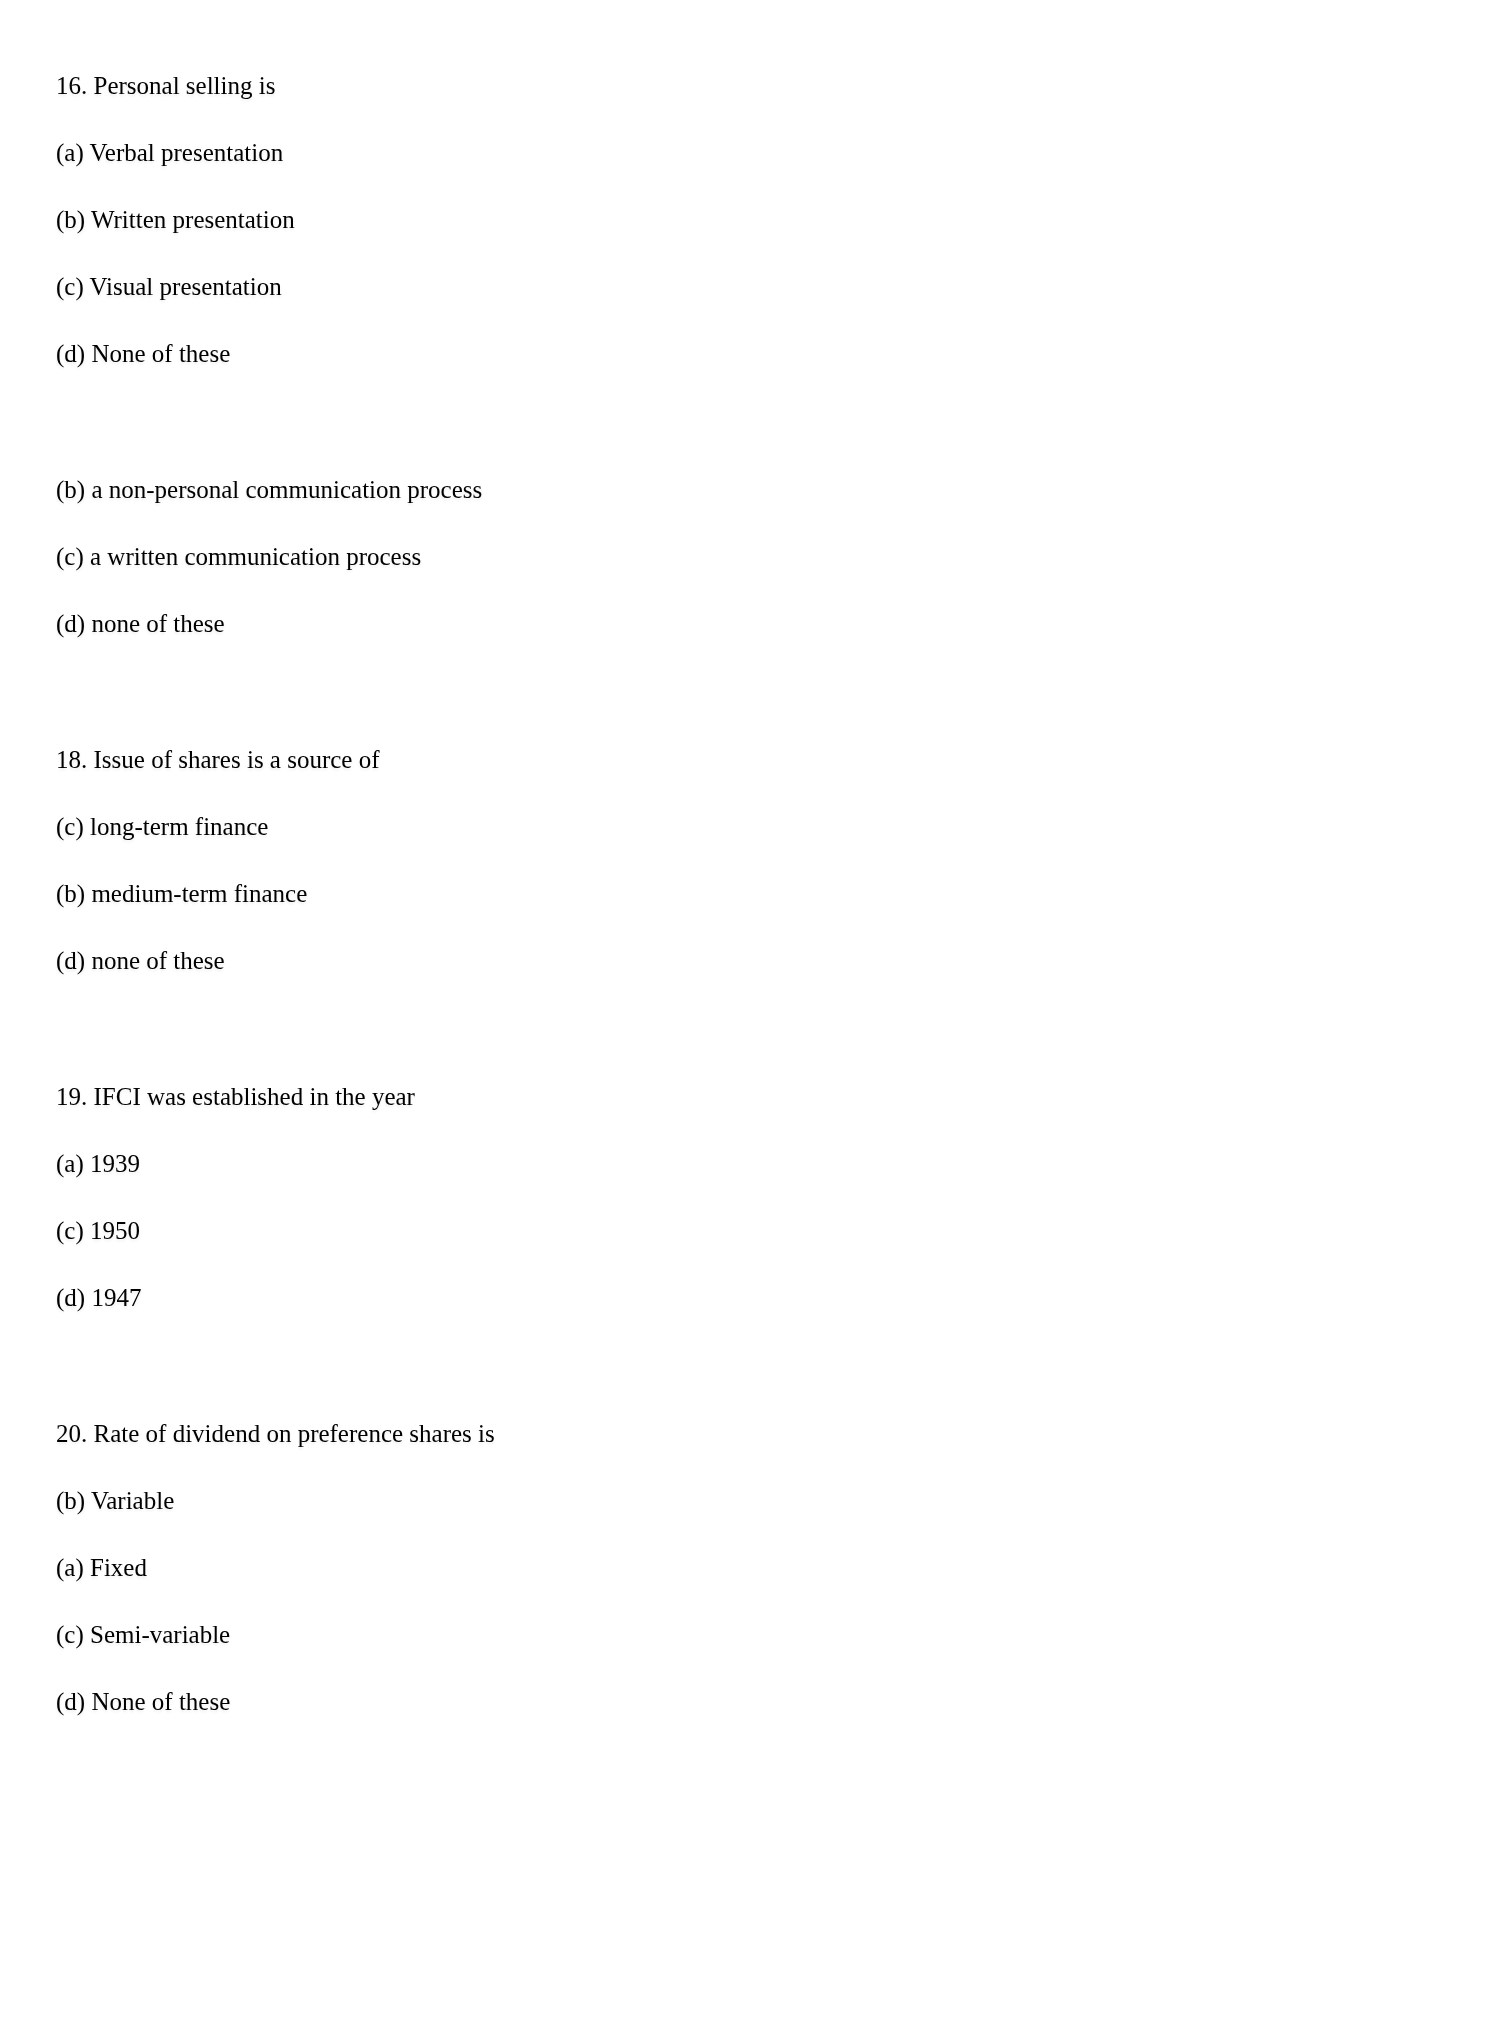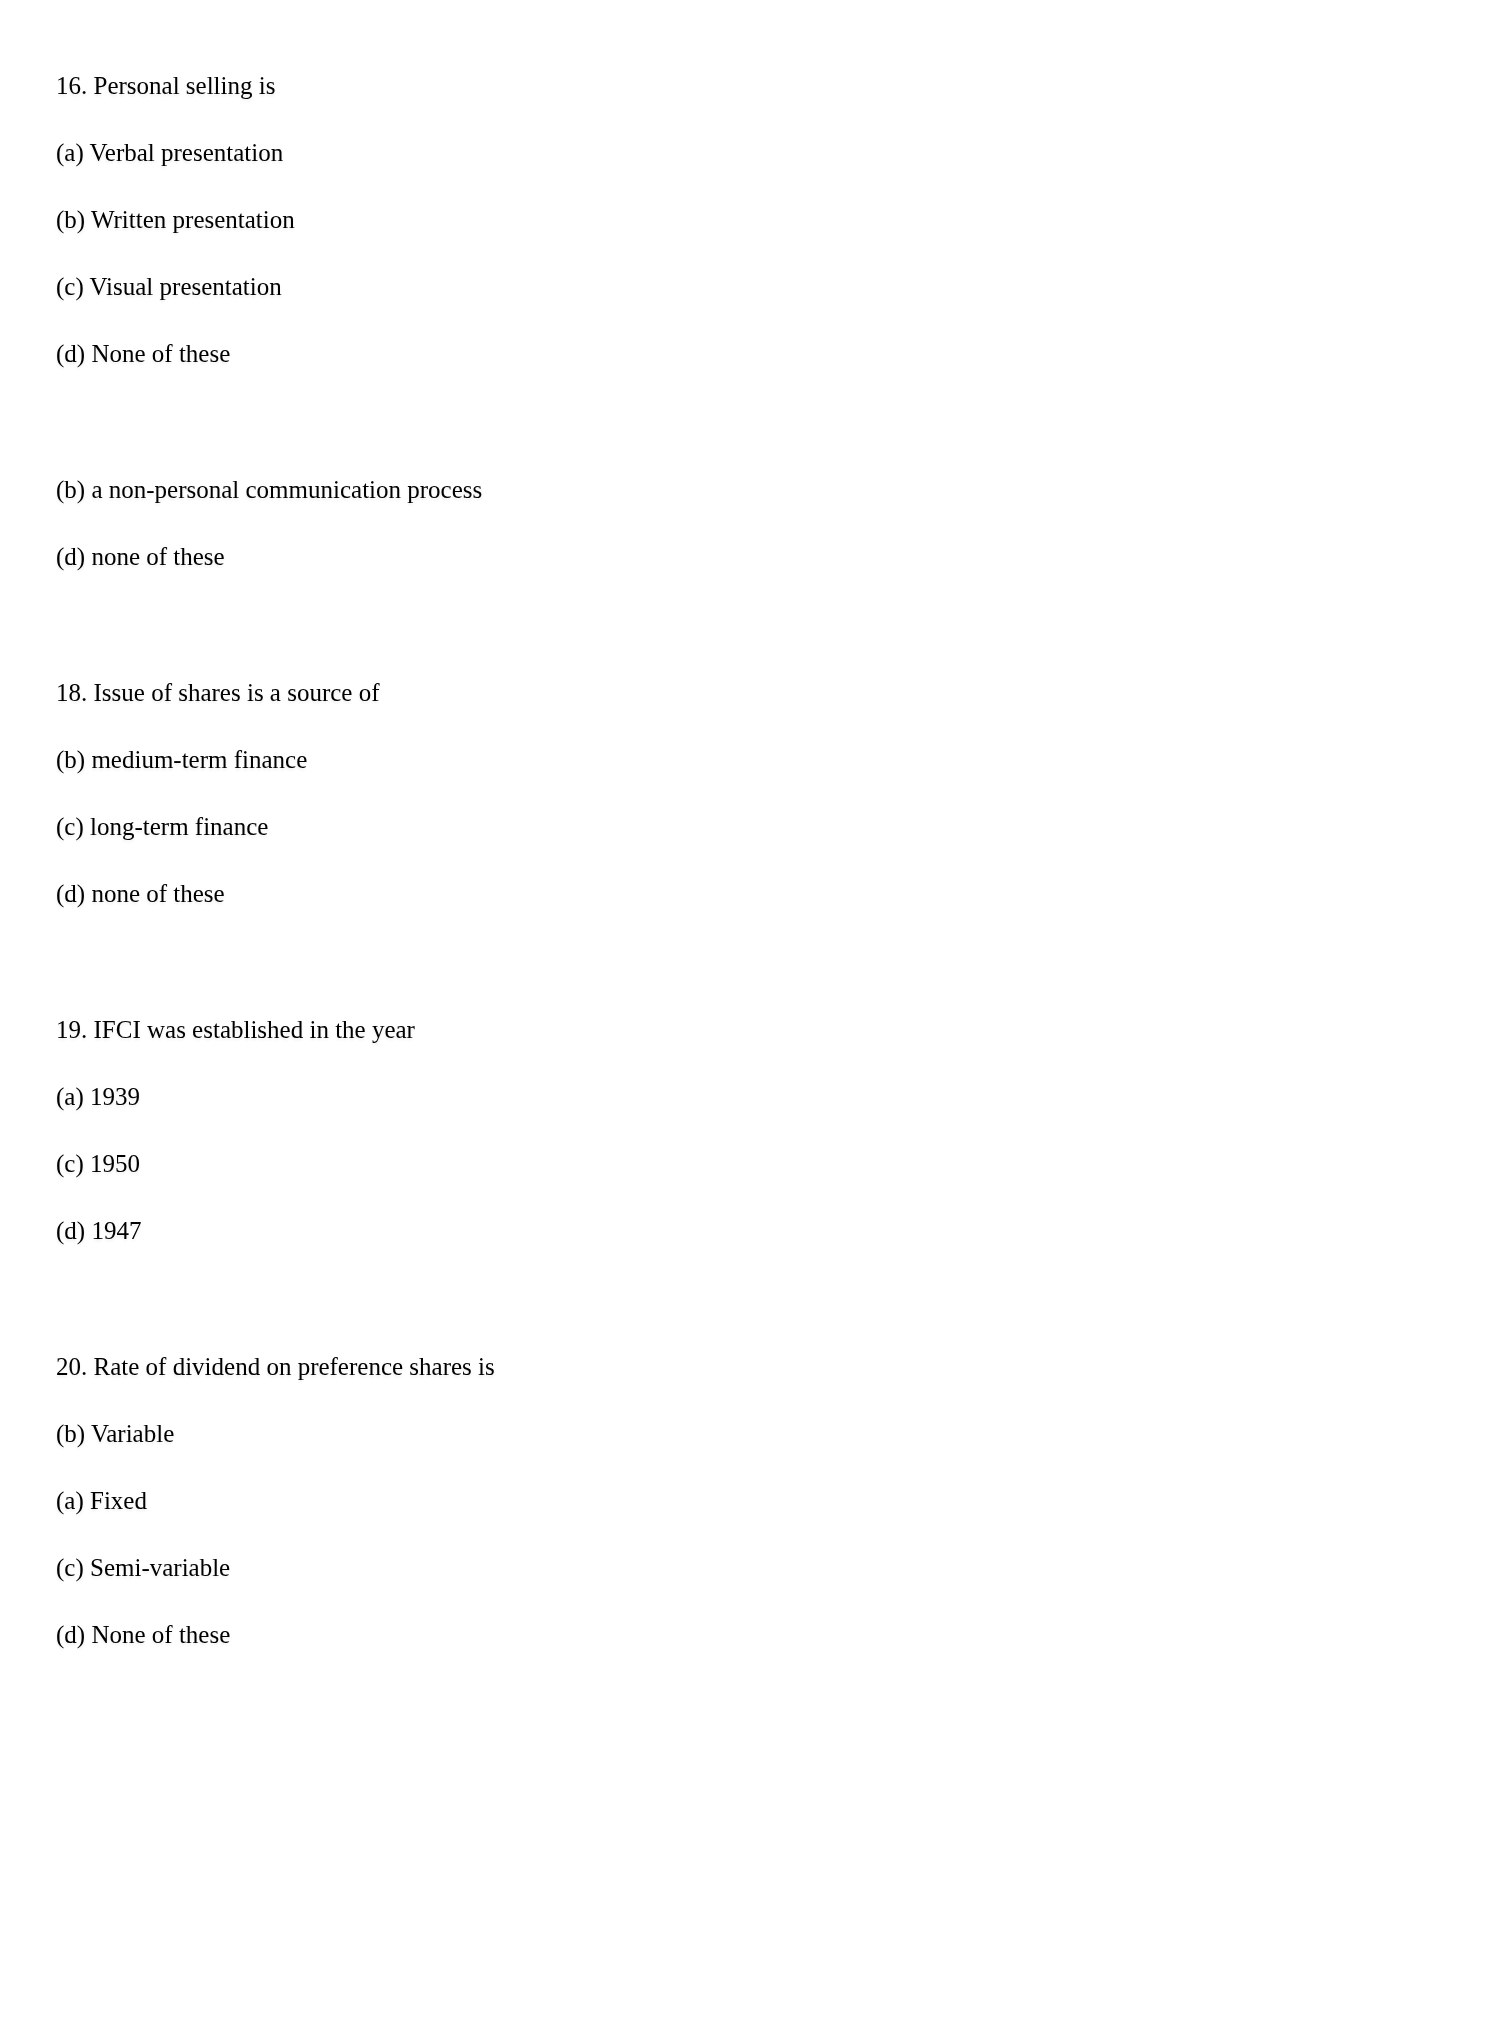--- a/index.html
+++ b/index.html
@@ -18,27 +18,28 @@
   <div class="q-block">
     <div class="line">16. Personal selling is</div>
     <div class="line">(a) Verbal presentation</div>
     <div class="line">(b) Written presentation</div>
     <div class="line">(c) Visual presentation</div>
     <div class="line">(d) None of these</div>
   </div>
 
   <div class="q-block">
     <div class="line">(b) a non-personal communication process</div>
+    <div class="line">(c) a written communication process</div>
     <div class="line">(d) none of these</div>
   </div>
 
   <div class="q-block">
     <div class="line">18. Issue of shares is a source of</div>
+    <div class="line">(c) long-term finance</div>
     <div class="line">(b) medium-term finance</div>
-    <div class="line">(c) long-term finance</div>
     <div class="line">(d) none of these</div>
   </div>
 
   <div class="q-block">
     <div class="line">19. IFCI was established in the year</div>
     <div class="line">(a) 1939</div>
     <div class="line">(c) 1950</div>
     <div class="line">(d) 1947</div>
   </div>
 

